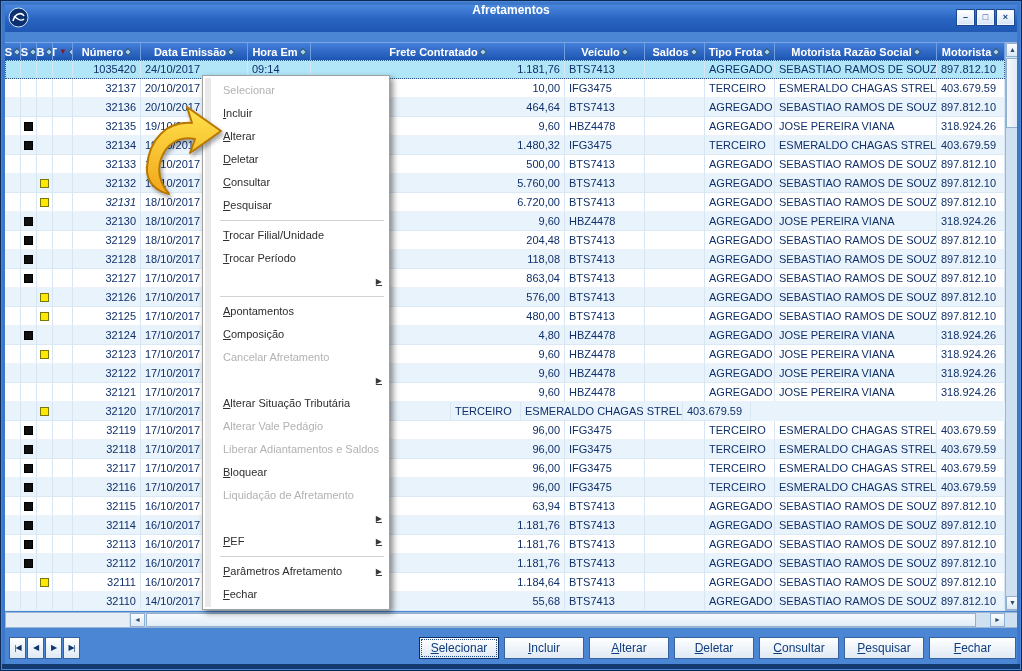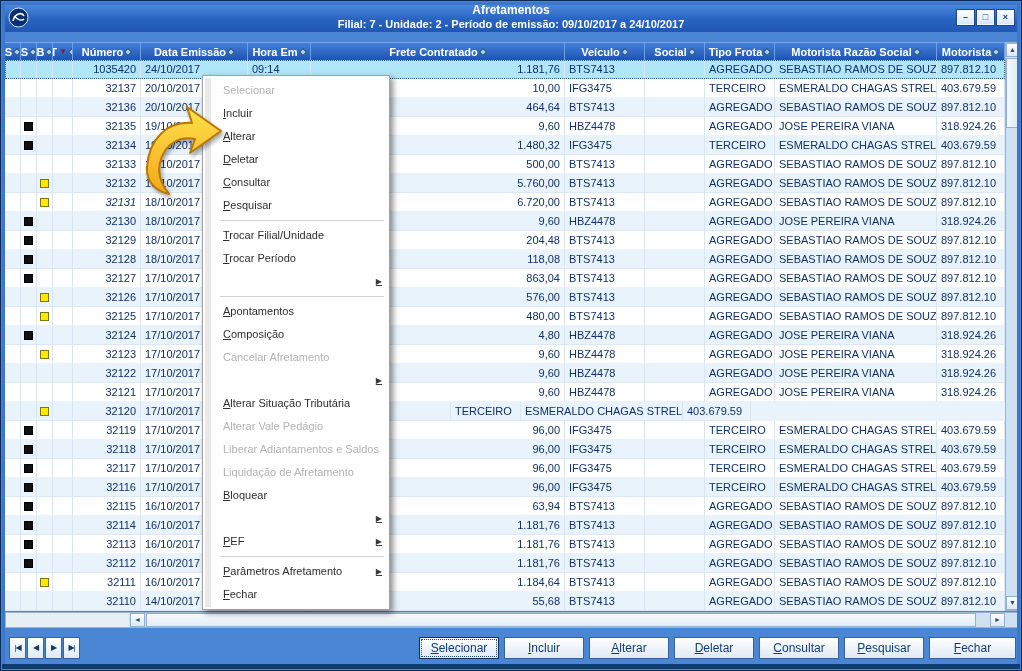--- a/index.html
+++ b/index.html
@@ -83,21 +83,20 @@
 </style>
 </head>
 <body>
 
 <div class="titlebar">
   <svg class="app-icon" width="21" height="21" viewBox="0 0 21 21">
     <circle cx="10.5" cy="10.5" r="9.5" fill="#0c2f6e" stroke="#cfe0f4" stroke-width="1"></circle>
     <path d="M5,14 C7,6 14,5 16,9 M6,9 C10,13 14,14 16,12" stroke="#ffffff" stroke-width="1.6" fill="none"></path>
   </svg>
   <div class="t1">Afretamentos</div>
-  <div class="t2">Filial: 7 - Unidade: 2 - Período de emissão: 09/10/2017 a 24/10/2017</div>
   <div class="winctl">
     <div class="winbtn">–</div>
     <div class="winbtn">□</div>
     <div class="winbtn">×</div>
   </div>
 </div>
 
 <div class="ghead">
     <div class="hcell" style="width: 16px;">
       <span>S</span>
@@ -130,21 +129,21 @@
     </div>
     <div class="hcell" style="width: 254px;">
       <span>Frete Contratado</span>
       <span class="ficon"></span>
     </div>
     <div class="hcell" style="width: 80px;">
       <span>Veículo</span>
       <span class="ficon"></span>
     </div>
     <div class="hcell" style="width: 60px;">
-      <span>Social</span>
+      <span>Saldos</span>
       <span class="ficon"></span>
     </div>
     <div class="hcell" style="width: 70px;">
       <span>Tipo Frota</span>
       <span class="ficon"></span>
     </div>
     <div class="hcell" style="width: 162px;">
       <span>Motorista Razão Social</span>
       <span class="ficon"></span>
     </div>
@@ -676,25 +675,25 @@
     </div>
     <div class="mitem">
       <span>Alterar Situação Tributária</span>
     </div>
     <div class="mitem dis">
       <span>Alterar Vale Pedágio</span>
     </div>
     <div class="mitem dis">
       <span>Liberar Adiantamentos e Saldos</span>
     </div>
+    <div class="mitem">
+      <span>Bloquear</span>
+    </div>
     <div class="mitem dis">
       <span>Liquidação de Afretamento</span>
-    </div>
-    <div class="mitem">
-      <span>Bloquear</span>
     </div>
     <div class="mitem">
       <span class="sub">▶</span>
     </div>
     <div class="mitem">
       <span>PEF</span>
       <span class="sub">▶</span>
     </div>
     <div class="msep"></div>
     <div class="mitem">

